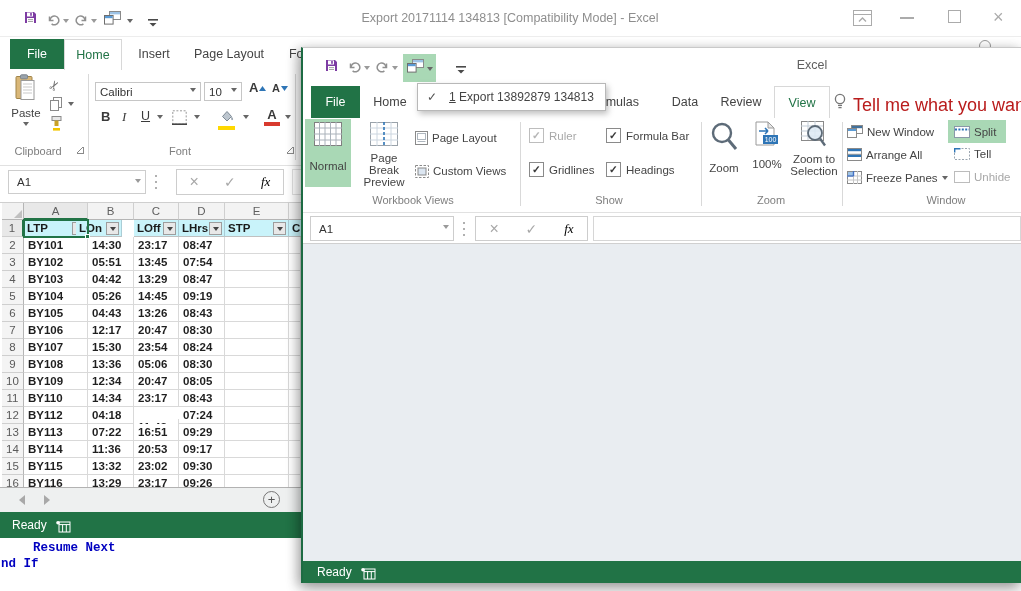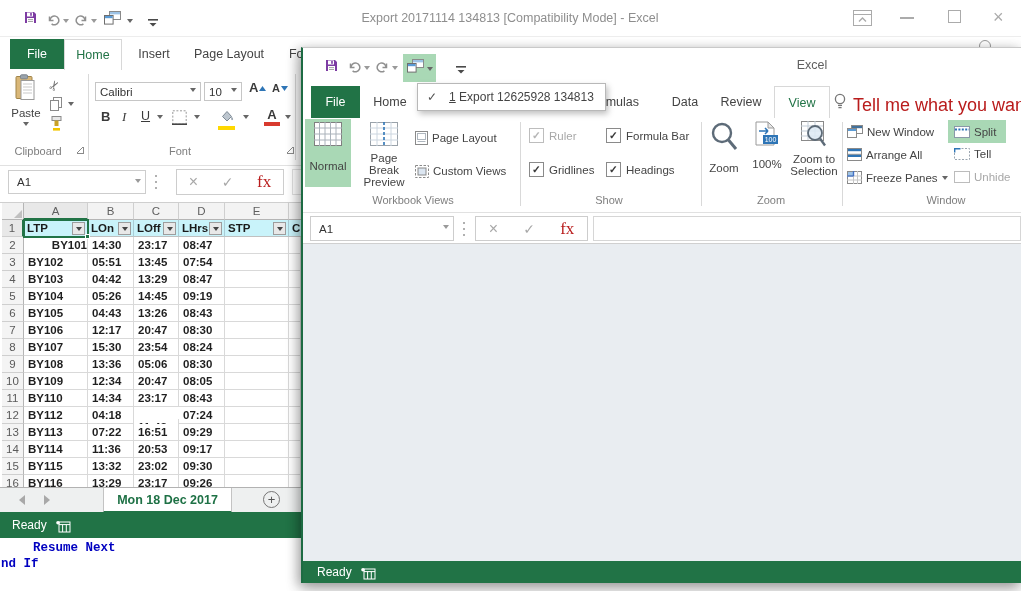--- a/index.html
+++ b/index.html
@@ -26,21 +26,21 @@
   .rnum{position:absolute;left:2px;width:22px;height:17px;background:#f4f4f4;border-right:1px solid #b5b5b5;border-bottom:1px solid #cfcfcf;box-sizing:border-box;font-size:11.5px;color:#5a5a5a;text-align:center;line-height:16px}
   .cell{position:absolute;height:17px;background:#fff;border-right:1px solid #d9d9d9;border-bottom:1px solid #d9d9d9;box-sizing:border-box;font-size:11.5px;font-weight:600;color:#1f1f1f;padding-left:4px;line-height:16px;overflow:hidden;white-space:nowrap}
   .chd{position:absolute;top:0;height:17px;background:#f3f3f3;border-right:1px solid #cfcfcf;border-bottom:1px solid #b5b5b5;box-sizing:border-box;font-size:11.5px;color:#5f5f5f;text-align:center;line-height:16px}
   .hcell{position:absolute;top:17px;height:17px;background:#c9f3fa;border-right:1px solid #aacdd6;border-bottom:1px solid #c0c0c0;box-sizing:border-box;font-size:11.5px;font-weight:700;color:#1a1a1a;padding-left:3px;line-height:16px;overflow:hidden;white-space:nowrap}
   .fbtn{position:absolute;right:2px;top:2px;width:13px;height:13px;background:#e8e8e8;border:1px solid #9d9d9d;display:flex;align-items:center;justify-content:center;box-sizing:border-box}
   .fbtn .dn{width:0;height:0;border:3px solid transparent;border-top:4px solid #444;margin-top:3px}
   .dlg{width:7px;height:7px;border-right:1.4px solid #8a8a8a;border-bottom:1.4px solid #8a8a8a;background:linear-gradient(135deg,transparent 44%,#8a8a8a 44%,#8a8a8a 56%,transparent 56%)}
   .vdots{width:2px;height:14px;background-image:repeating-linear-gradient(#b0b0b0 0 2px,transparent 2px 6px)}
   .tri-l{width:0;height:0;border:5px solid transparent;border-right:6px solid #a8a8a8}
   .tri-r{width:0;height:0;border:5px solid transparent;border-left:6px solid #a8a8a8}
-  .fx{font-family:"Liberation Serif",serif;font-size:17px;color:#b91c1c}
+  .fx{font-family:"Liberation Serif",serif;font-style:italic;font-size:13px;color:#000000}
   .glyph{color:#9a9a9a;font-size:14px}
   .u{text-decoration:underline}
   .vba{font-family:"Liberation Mono",monospace;font-size:12.5px;font-weight:700;color:#0000c0;white-space:pre}
 </style>
 </head>
 <body>
 
 <div id="canvas">
 
   <div class="a" style="left:0;top:0;width:1021px;height:591px;z-index:1">
@@ -217,21 +217,21 @@
       <div class="chd" style="left:225px;width:64px">E</div>
       <div class="chd" style="left:289px;width:12px;border-right:none"></div>
 
       <div class="rnum" style="top:17px;background:#e8e8e8;border-right:2px solid #217346">1</div>
       <div class="hcell" style="left:24px;width:64px">
         <span>LTP</span>
         <span class="fbtn">
             <i class="dn"></i>
           </span>
       </div>
-      <div class="hcell" style="left:88px;width:46px">
+      <div class="hcell" style="left:76px;width:46px">
         <span>LOn</span>
         <span class="fbtn">
             <i class="dn"></i>
           </span>
       </div>
       <div class="hcell" style="left:134px;width:45px">
         <span>LOff</span>
         <span class="fbtn">
             <i class="dn"></i>
           </span>
@@ -245,21 +245,21 @@
       <div class="hcell" style="left:225px;width:64px">
         <span>STP</span>
         <span class="fbtn">
             <i class="dn"></i>
           </span>
       </div>
       <div class="hcell" style="left:289px;width:12px;border-right:none">C</div>
 
       <div>
           <div class="rnum" style="top: 34px;">2</div>
-          <div class="cell" style="left: 24px; width: 64px; top: 34px; text-align: right;">BY101</div>
+          <div class="cell" style="left: 24px; width: 64px; top: 34px;">BY101</div>
           <div class="cell" style="left: 88px; width: 46px; top: 34px;">14:30</div>
           <div class="cell" style="left: 134px; width: 45px; top: 34px;">23:17</div>
           <div class="cell" style="left: 179px; width: 46px; top: 34px;">08:47</div>
           <div class="cell" style="left: 225px; width: 64px; top: 34px;"></div>
           <div class="cell" style="left: 289px; width: 12px; top: 34px;"></div>
           <div class="rnum" style="top: 51px;">3</div>
           <div class="cell" style="left: 24px; width: 64px; top: 51px;">BY102</div>
           <div class="cell" style="left: 88px; width: 46px; top: 51px;">05:51</div>
           <div class="cell" style="left: 134px; width: 45px; top: 51px;">13:45</div>
           <div class="cell" style="left: 179px; width: 46px; top: 51px;">07:54</div>
@@ -359,23 +359,20 @@
         </div>
 
       <div class="a" style="left:23px;top:16px;width:66px;height:19px;border:2px solid #217346">
         <span class="a" style="right:-3px;bottom:-3px;width:5px;height:5px;background:#217346;border:1px solid #fff"></span>
       </div>
     </div>
 
     <div class="a" style="left:0;top:487px;width:301px;height:25px;background:#eef0f0;border-top:1px solid #b2b2b2">
       <span class="a tri-l" style="left:14px;top:7px"></span>
       <span class="a tri-r" style="left:44px;top:7px"></span>
-      <div class="a" style="left:103px;top:0;width:129px;height:25px;background:#fff;border-left:1px solid #c3c3c3;border-right:1px solid #c3c3c3;border-bottom:2px solid #217346;display:flex;align-items:center;justify-content:center">
-        <span style="font-size:12.5px;font-weight:700;color:#1e7145">Mon 18 Dec 2017</span>
-      </div>
       <span class="a" style="left:263px;top:3px;width:17px;height:17px;border:1px solid #767676;border-radius:50%;color:#555;font-size:13px;line-height:15px;text-align:center">+</span>
     </div>
 
     <div class="a" style="left:0;top:512px;width:1021px;height:26px;background:#217346">
       <span class="a" style="left:12px;top:6px;font-size:12px;color:#fff">Ready</span>
       <span class="a" style="left:56px;top:7px">
         <svg width="15" height="12" viewBox="0 0 15 12">
             <rect x="3" y="1" width="11" height="10" fill="none" stroke="#fff"></rect>
             <line x1="3" y1="3.6" x2="14" y2="3.6" stroke="#fff"></line>
             <line x1="6.6" y1="3.6" x2="6.6" y2="11" stroke="#fff"></line>
@@ -674,17 +671,17 @@
             <circle cx="2" cy="1.8" r="1.8" fill="#fff"></circle>
           </svg>
       </span>
     </div>
   </div>
 
   <div class="a" style="left:417px;top:83px;width:189px;height:28px;background:#fff;border:1px solid #b8b8b8;box-shadow:2px 3px 6px rgba(0,0,0,0.25);z-index:30;display:flex;align-items:center">
     <span style="margin-left:9px;font-size:12px;color:#555">✓</span>
     <span style="margin-left:12px;font-size:12px;color:#444;white-space:nowrap">
       <span class="u">1</span>
-      <span>Export 12625928 134813</span>
+      <span>Export 13892879 134813</span>
     </span>
   </div>
 
 </div>
 
 </body></html>

